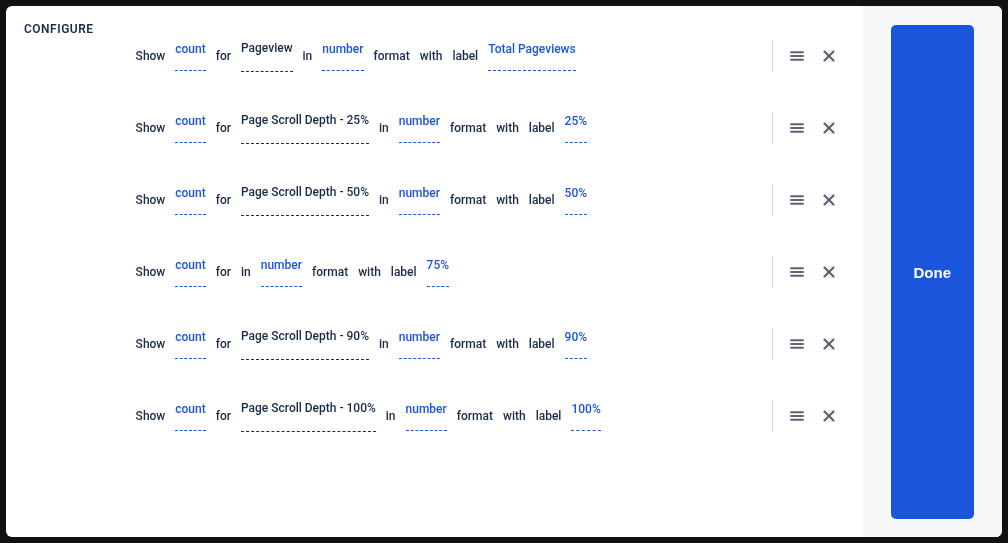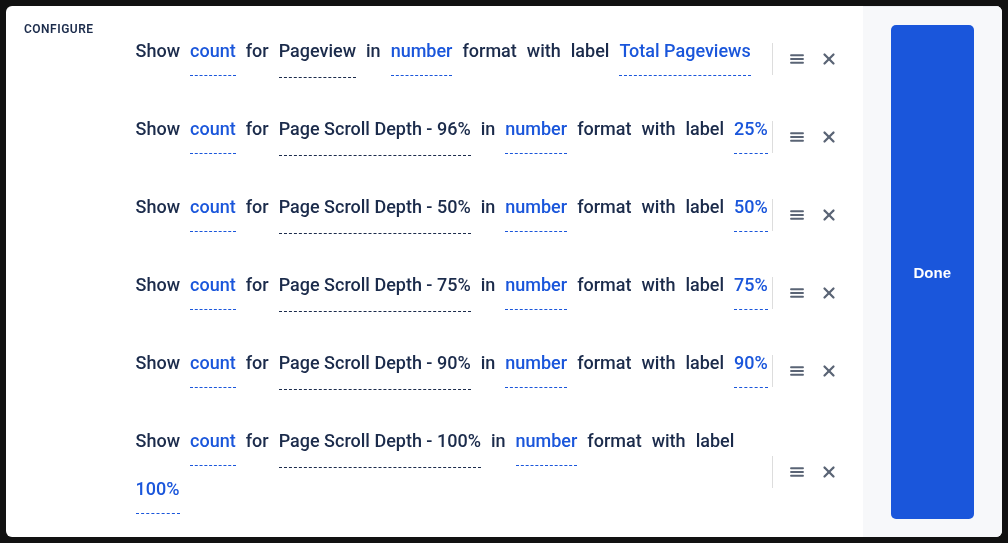--- a/index.html
+++ b/index.html
@@ -26,26 +26,26 @@
     overflow-y: auto;
   }
   .row {
     display: flex;
     align-items: center;
     padding: 20px 0;
   }
   .row + .row { }
   .sentence {
     flex: 1;
-    font-size: 18px;
+    font-size: 12px;
     color: #1b2b4b;
     font-weight: 500;
     display: flex;
     flex-wrap: wrap;
-    align-items: flex-start;
+    align-items: center;
     gap: 10px;
   }
   .word { color: #1b2b4b; }
   .link {
     color: #1a56db;
     border-bottom: 1px dashed #1a56db;
     cursor: pointer;
     padding-bottom: 14px;
   }
   .link-dark {
@@ -125,21 +125,21 @@
                 <line x1="18" y1="6" x2="6" y2="18"></line>
               </svg>
             </span>
           </div>
         </div>
         <div class="row">
           <div class="sentence">
             <span class="word">Show</span>
             <span class="link">count</span>
             <span class="word">for</span>
-            <span class="link-dark">Page Scroll Depth - 96%</span>
+            <span class="link-dark">Page Scroll Depth - 25%</span>
             <span class="word">in</span>
             <span class="link">number</span>
             <span class="word">format</span>
             <span class="word">with</span>
             <span class="word">label</span>
             <span class="link">25%</span>
           </div>
           <div class="actions">
             <span class="icon-btn">
               <svg viewBox="0 0 24 24" fill="none" stroke="currentColor" stroke-width="2.5" stroke-linecap="round">
@@ -183,21 +183,20 @@
                 <line x1="18" y1="6" x2="6" y2="18"></line>
               </svg>
             </span>
           </div>
         </div>
         <div class="row">
           <div class="sentence">
             <span class="word">Show</span>
             <span class="link">count</span>
             <span class="word">for</span>
-            <span class="link-dark">Page Scroll Depth - 75%</span>
             <span class="word">in</span>
             <span class="link">number</span>
             <span class="word">format</span>
             <span class="word">with</span>
             <span class="word">label</span>
             <span class="link">75%</span>
           </div>
           <div class="actions">
             <span class="icon-btn">
               <svg viewBox="0 0 24 24" fill="none" stroke="currentColor" stroke-width="2.5" stroke-linecap="round">

